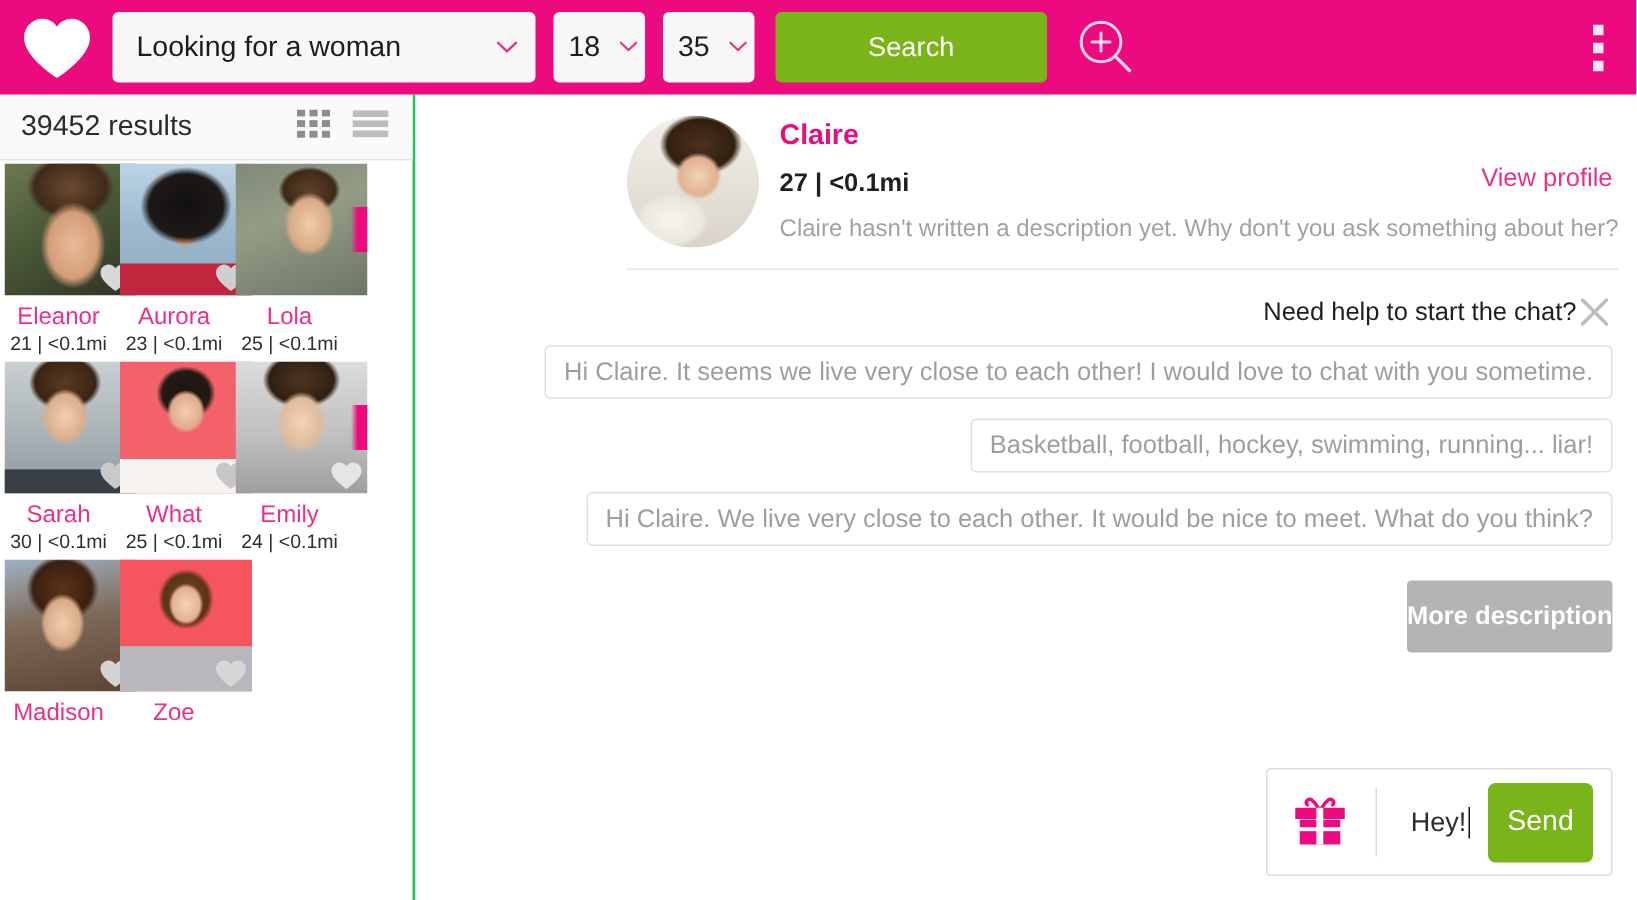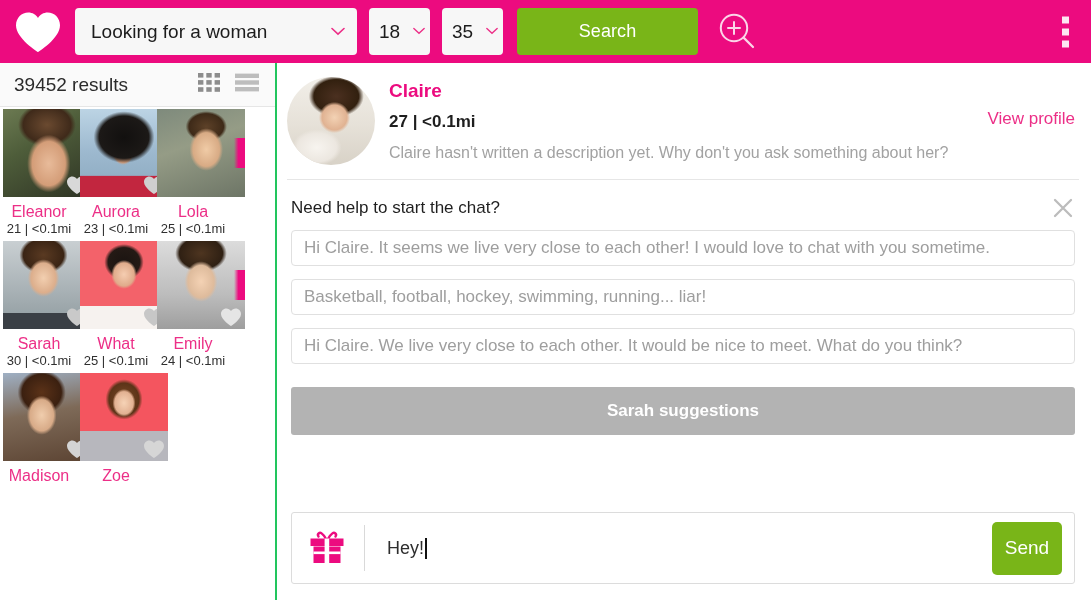--- a/index.html
+++ b/index.html
@@ -68,21 +68,21 @@
   .tile .heart-badge { position: absolute; right: 3px; bottom: 2px; width: 22px; height: 20px; }
   .tile .side-flag { position: absolute; right: 0; top: 50%; transform: translateY(-50%);
                      width: 11px; height: 30px; }
   .tile .t-name { font-size: 16px; color: #ec2f87; text-align: center;
                   margin-top: 5px; line-height: 19px; white-space: nowrap;
                   overflow: hidden; text-overflow: ellipsis; }
   .tile .t-meta { font-size: 13px; color: #2f2f2f; text-align: center; line-height: 16px; }
 
   
   .main { flex: 1 1 auto; min-width: 0; padding: 0 12px 0 10px;
-          display: flex; flex-direction: column; background: #fff; }
+          display: flex; flex-direction: column; background: #fff; align-items: flex-end; }
 
   .profile { display: flex; padding: 14px 0 0 0; position: relative;
              border-bottom: 1px solid #e6e6e6; padding-bottom: 14px; }
   .avatar { width: 88px; height: 88px; flex: 0 0 88px; border-radius: 50%;
             overflow: hidden; position: relative; margin: 0 14px 0 0; cursor: pointer; }
   .avatar .bg { position: absolute; inset: 0; }
   .pinfo { flex: 1 1 auto; min-width: 0; padding-top: 2px; }
   .pname { font-size: 19px; font-weight: bold; color: #ec0b7f; line-height: 24px; cursor: pointer; }
   .pmeta { font-size: 17px; font-weight: bold; color: #1f1f1f; margin-top: 8px; line-height: 21px; }
   .pdesc { font-size: 16px; color: #a2a2a2; margin-top: 11px; line-height: 20px; }
@@ -347,21 +347,21 @@
           <svg width="24" height="24" viewBox="0 0 24 24">
               <path d="M4 4L20 20M20 4L4 20" stroke="#bcbcbc" stroke-width="2.3" stroke-linecap="round"></path>
             </svg>
         </span>
       </div>
 
       <div class="suggest">Hi Claire. It seems we live very close to each other! I would love to chat with you sometime.</div>
       <div class="suggest">Basketball, football, hockey, swimming, running... liar!</div>
       <div class="suggest">Hi Claire. We live very close to each other. It would be nice to meet. What do you think?</div>
 
-      <button class="more-btn">Sarah suggestions</button>
+      <button class="more-btn">More description</button>
 
       <div class="composer-wrap">
         <div class="composer">
           <span class="gift">
             <svg width="42" height="42" viewBox="0 0 42 42">
               <path d="M12.5 9.5c-1.8-2.4 1.1-4.6 3.1-3.1 1.6 1.2 3.2 3.3 4.2 5.1" fill="none" stroke="#ec0b7f" stroke-width="2.4" stroke-linecap="round"></path>
               <path d="M29.5 9.5c1.8-2.4-1.1-4.6-3.1-3.1-1.6 1.2-3.2 3.3-4.2 5.1" fill="none" stroke="#ec0b7f" stroke-width="2.4" stroke-linecap="round"></path>
               <rect x="4.5" y="11.5" width="33" height="7.5" fill="#ec0b7f"></rect>
               <rect x="7.5" y="19.5" width="27" height="16.5" fill="#ec0b7f"></rect>
               <rect x="18.6" y="11.5" width="4.6" height="24.5" fill="#ffffff"></rect>

